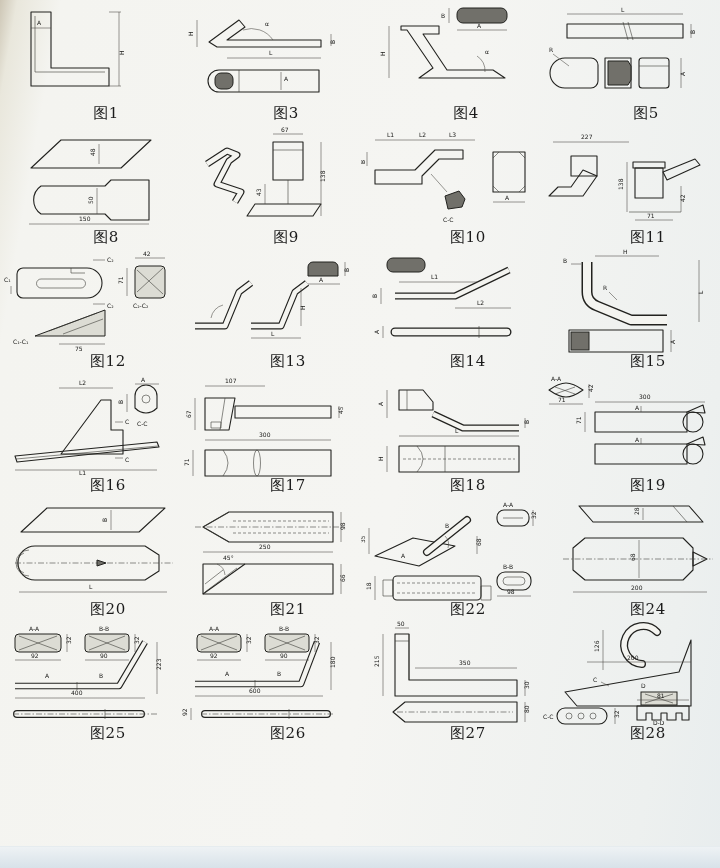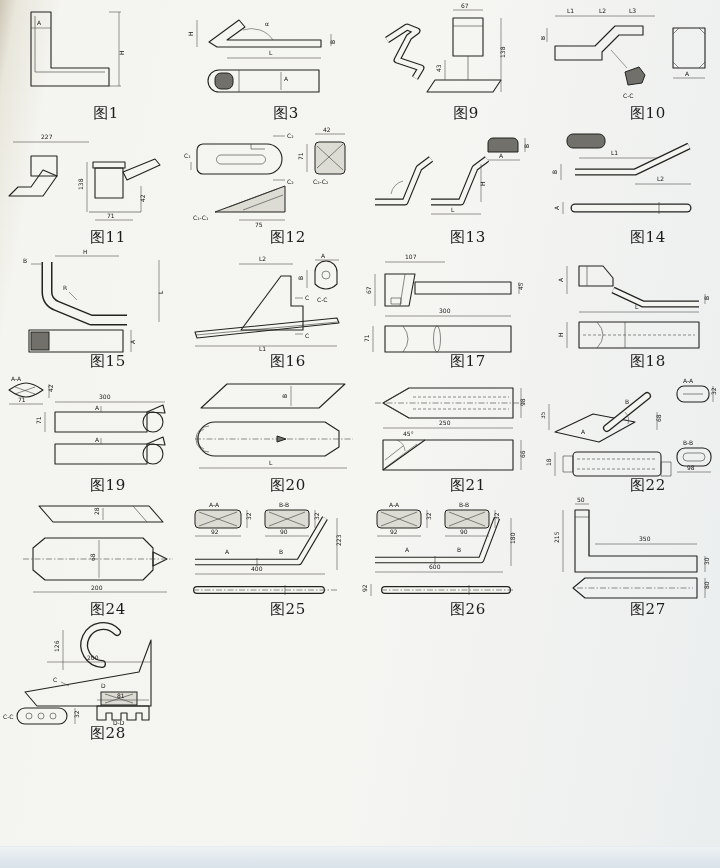--- a/index.html
+++ b/index.html
@@ -62,24 +62,76 @@
   <text class="t" x="84" y="26">α</text>
   <text class="t" x="12" y="36" transform="rotate(-90 12 36)">H</text>
   <text class="t" x="154" y="44" transform="rotate(-90 154 44)">B</text>
   <text class="t" x="88" y="55">L</text>
   <text class="t" x="103" y="81">A</text>
  </g>
 </svg>
 <div class="cap">图3</div>
 </div>
 
-
-
-
-
+<div class="cell">
+<svg width="178" height="106" viewBox="0 0 178 106">
+ <g>
+  <rect class="dk" x="96" y="8" width="50" height="15" rx="6"></rect>
+  <path class="o" d="M40,26 h38 v8 h-16 l24,36 h46 l12,8 H58 l14,-10 -26,-38 h-6 z"></path>
+ </g>
+ <g>
+  <path class="d" d="M88,8 V23 M96,30 h50 M28,26 V78 M116,56 A18,18 0 0 1 124,72"></path>
+  <text class="t" x="80" y="18">B</text>
+  <text class="t" x="116" y="28">A</text>
+  <text class="t" x="24" y="56" transform="rotate(-90 24 56)">H</text>
+  <text class="t" x="124" y="54">α</text>
+ </g>
+</svg>
+<div class="cap">图4</div>
+</div>
+
+<div class="cell">
+<svg width="178" height="106" viewBox="0 0 178 106">
+ <g>
+  <rect class="o" x="26" y="24" width="116" height="14"></rect>
+          <path class="o2" d="M82,22 l5,18 M87,22 l5,18"></path>
+  <path class="o" d="M24,58 h26 a7,7 0 0 1 7,7 v16 a7,7 0 0 1 -7,7 H24 a11,11 0 0 1 0,-30 z"></path>
+  <rect class="o" x="64" y="58" width="26" height="30"></rect>
+          <path class="dk" d="M67,61 h20 l3,5 v14 l-3,5 h-20 z"></path>
+  <rect class="o" x="98" y="58" width="30" height="30" rx="3"></rect>
+          <path class="o2" d="M98,66 h30"></path>
+ </g>
+ <g>
+  <path class="d" d="M26,14 h116 M150,24 V38 M12,54 L28,66 M140,58 V88"></path>
+  <text class="t" x="80" y="12">L</text>
+  <text class="t" x="154" y="34" transform="rotate(-90 154 34)">B</text>
+  <text class="t" x="8" y="52">R</text>
+  <text class="t" x="144" y="76" transform="rotate(-90 144 76)">A</text>
+ </g>
+</svg>
+<div class="cap">图5</div>
+</div>
+
+
+
+<div class="cell">
+<svg width="178" height="106" viewBox="0 0 178 106">
+ <g>
+  <path class="o" d="M30,44 L60,16 h90 L120,44 z"></path>
+  <path class="o" d="M40,62 h64 l6,-6 h38 v40 h-38 l-6,-6 H40 a17,17 0 0 1 0,-28 z"></path>
+ </g>
+ <g>
+  <path class="d" d="M98,20 V40 M96,64 V90 M28,100 h120"></path>
+  <text class="t" x="94" y="32" transform="rotate(-90 94 32)">48</text>
+  <text class="t" x="92" y="80" transform="rotate(-90 92 80)">50</text>
+  <text class="t" x="78" y="97">150</text>
+ </g>
+</svg>
+<div class="cap">图8</div>
+</div>
 
 <div class="cell">
 <svg width="178" height="106" viewBox="0 0 178 106">
  <g>
   <path class="sO" d="M26,40 L46,27 L56,31 L48,37 L36,60 L60,68 L54,78"></path>
   <path class="sI" d="M26,40 L46,27 L56,31 L48,37 L36,60 L60,68 L54,78"></path>
   <rect class="o" x="92" y="18" width="30" height="38"></rect>
           <path class="o2" d="M92,26 h30"></path>
   <path class="o" d="M74,80 h66 l-8,12 H66 z"></path>
           <path class="o2" d="M107,56 V80"></path>

